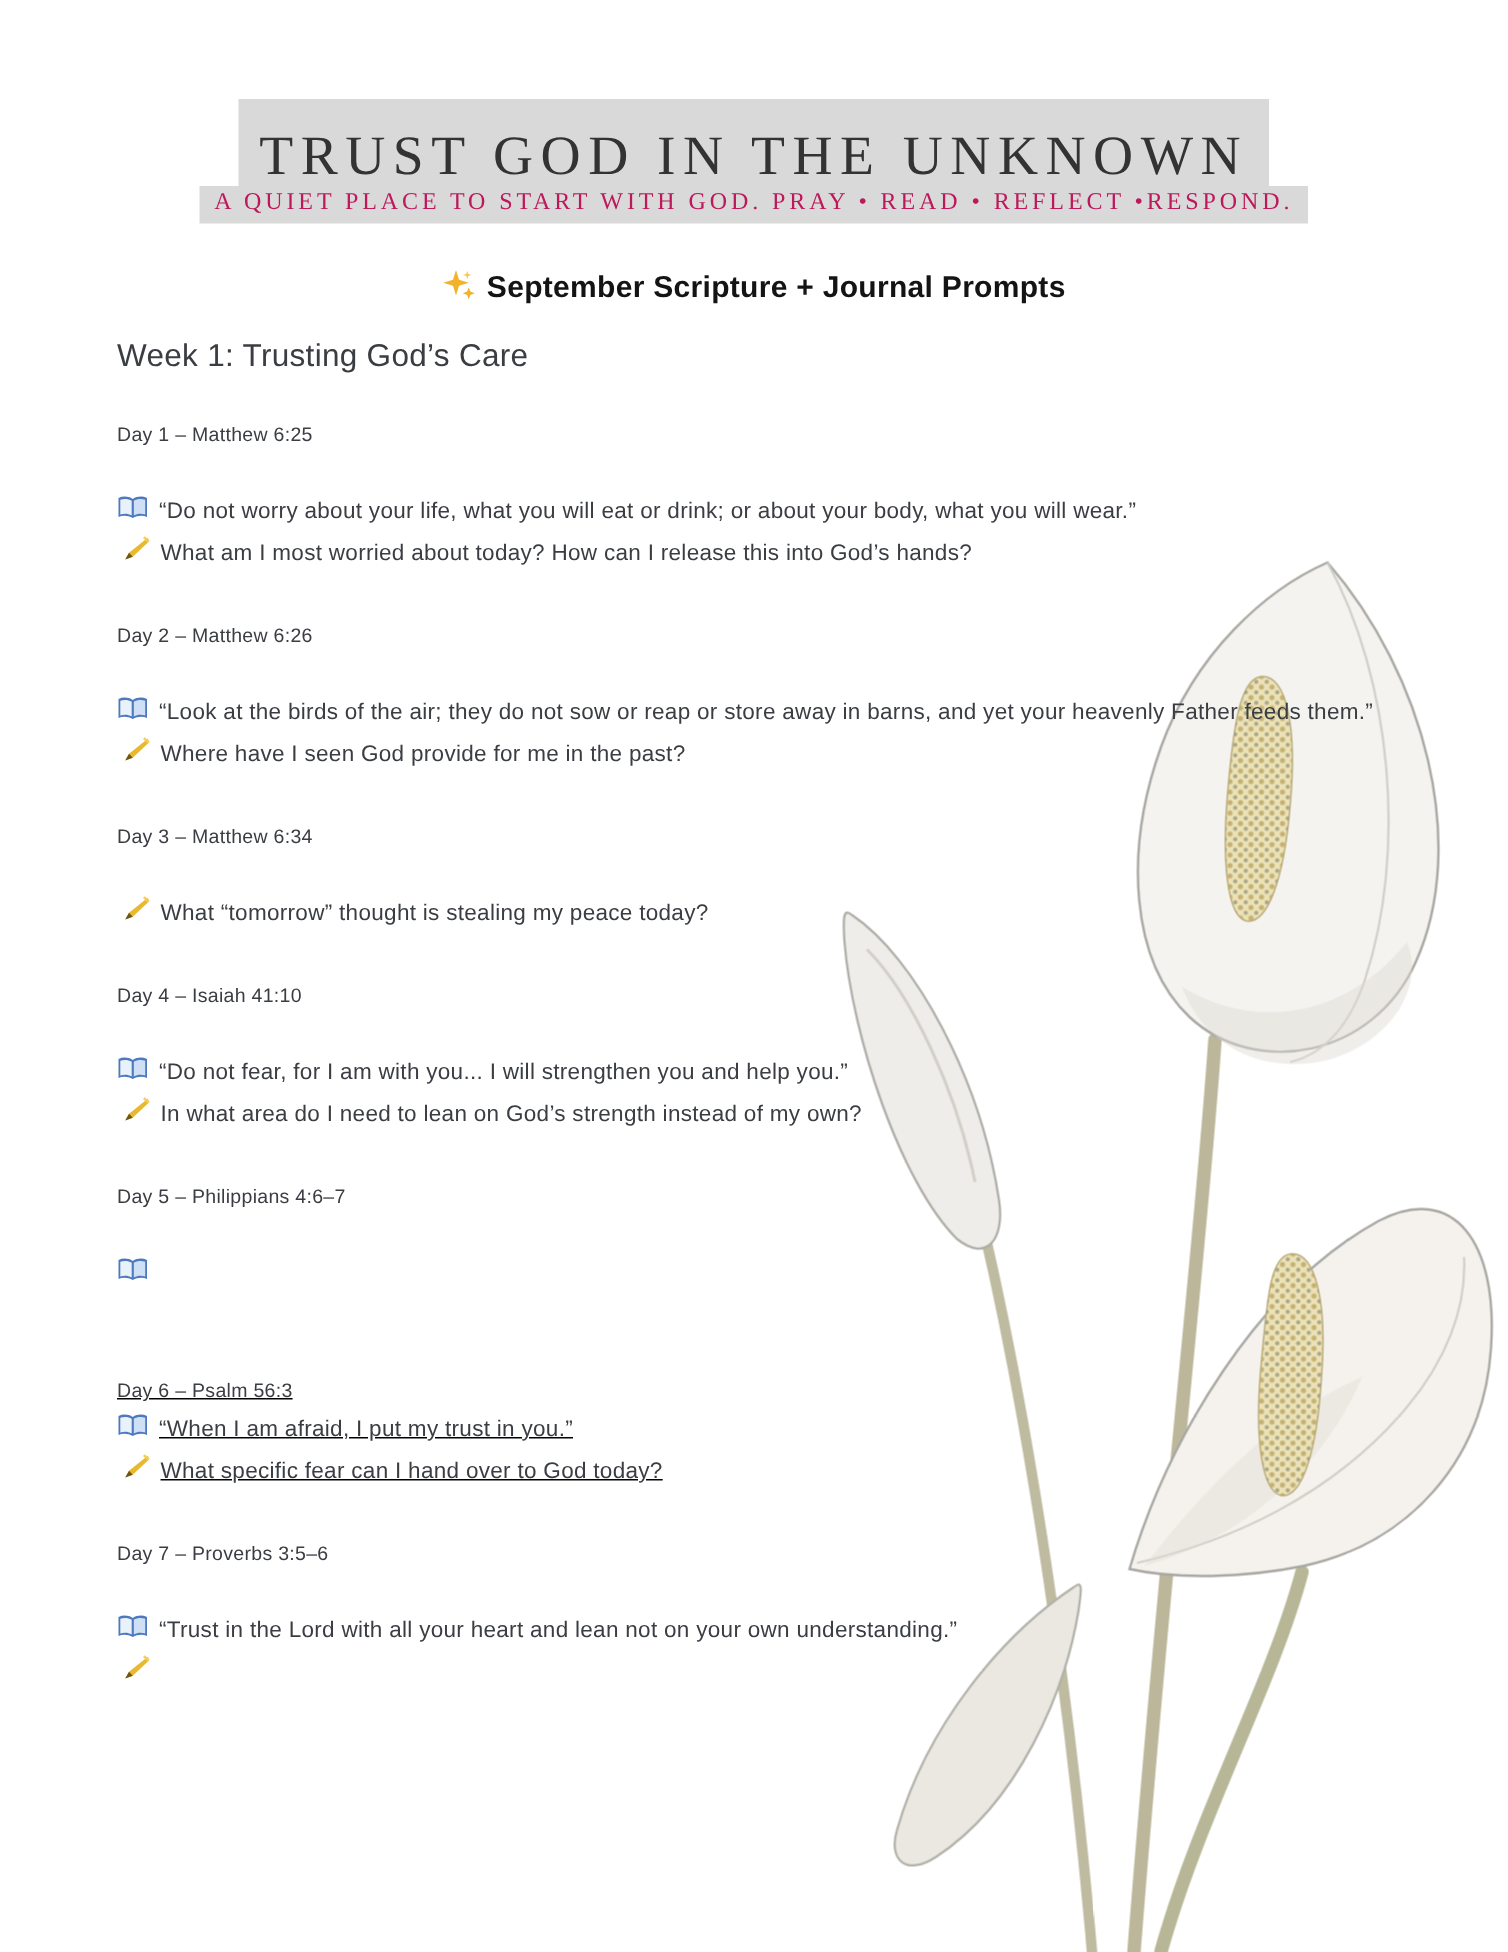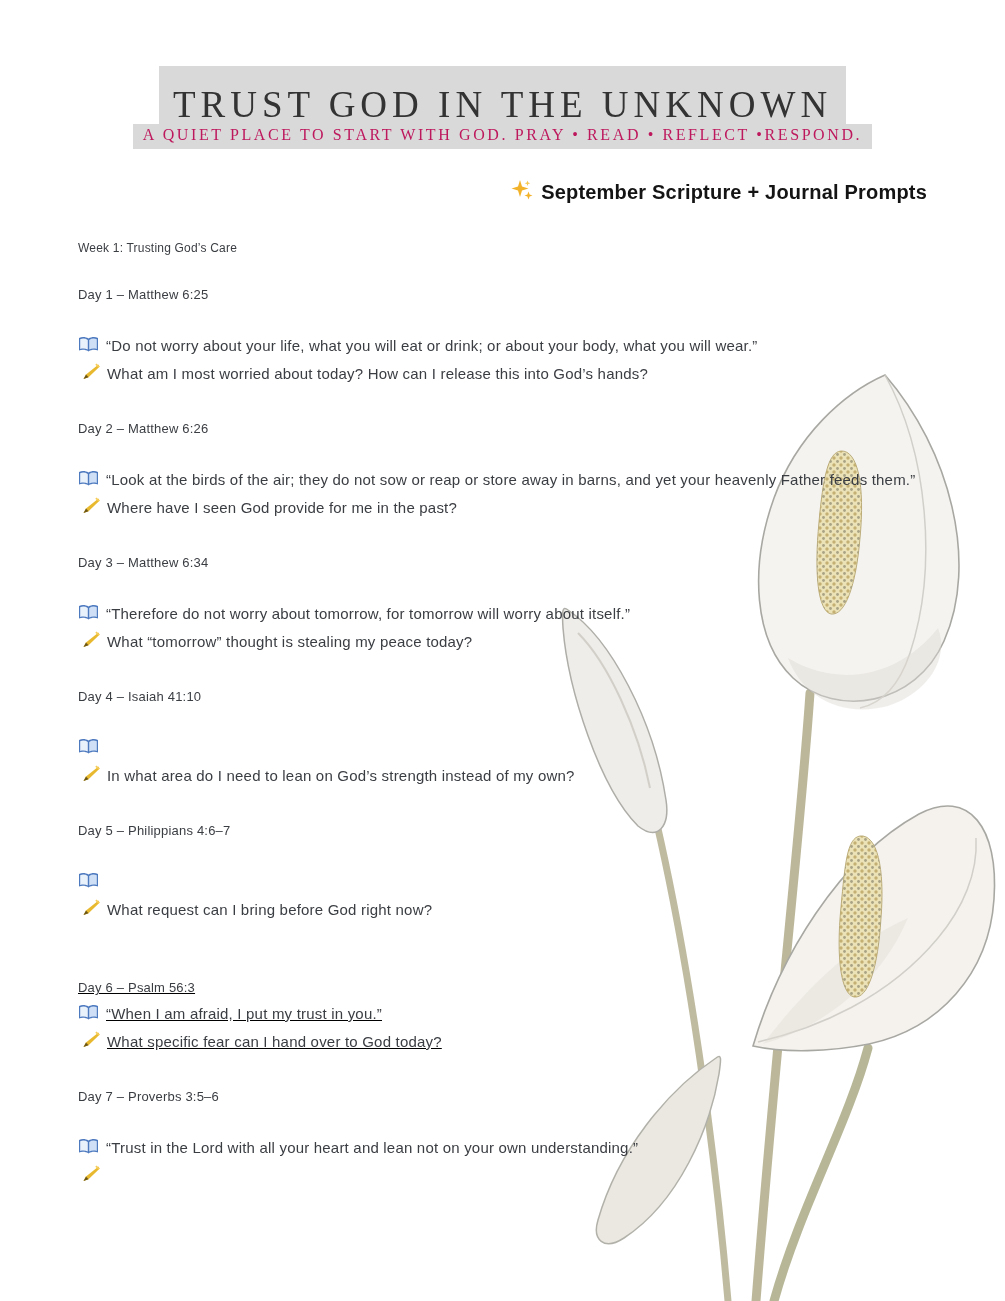--- a/index.html
+++ b/index.html
@@ -44,34 +44,34 @@
     font-family:"Liberation Serif", serif;
     font-size:16px;
     letter-spacing:2.6px;
     color:#be185d;
     padding:3px 10px 6px 10px;
   }
 
   .heading-row {
     margin-top:30px;
     display:flex;
-    justify-content:flex-end;
+    justify-content:center;
     align-items:center;
     gap:8px;
   }
   .heading-text {
     font-size:20px;
     font-weight:bold;
     color:#141414;
     letter-spacing:0.2px;
   }
 
   .week-title {
-    margin-top:36px;
-    font-size:12px;
+    margin-top:20px;
+    font-size:21px;
     font-weight:normal;
     color:#3a3d42;
     letter-spacing:0.2px;
   }
 
   .day { margin-top:27px; }
   .day-title {
     font-size:13px;
     font-weight:normal;
     color:#3a3d42;
@@ -183,62 +183,52 @@
                   <path d="M20.5 1.5 L8 11.5 L5.5 16 L10.5 14.2 L21.5 3.8 Z" fill="#e8b92e"></path>
                   <path d="M5.5 16 L8 11.5 L10.5 14.2 Z" fill="#6b5618"></path>
                   <path d="M18.5 0.5 L21.8 3.5 L20.6 4.7 L17.3 1.7 Z" fill="#f6cd58"></path>
                 </svg></span><span class="line-text">Where have I seen God provide for me in the past?</span></p>
     </div>
   </section>
 
   <section class="day">
     <h3 class="day-title">Day 3 – Matthew 6:34</h3>
     <div class="day-lines">
-      <p class="line scripture-line"><span class="icon"><svg width="21" height="17" viewBox="0 0 21 17" xmlns="http://www.w3.org/2000/svg">
-                  <path d="M1 2 C4 0.6 7.6 0.8 10.5 2.6 C13.4 0.8 17 0.6 20 2 L20 14.6 C17 13.4 13.6 13.6 10.5 15.4 C7.4 13.6 4 13.4 1 14.6 Z" fill="#4d79bf"></path>
-                  <path d="M2.2 3.2 C4.8 2.2 7.6 2.5 9.8 3.9 L9.8 13.6 C7.5 12.4 4.8 12.2 2.2 13 Z" fill="#e9f1fb"></path>
-                  <path d="M18.8 3.2 C16.2 2.2 13.4 2.5 11.2 3.9 L11.2 13.6 C13.5 12.4 16.2 12.2 18.8 13 Z" fill="#cfe0f6"></path>
-                </svg></span><span class="line-text">“Therefore do not worry about tomorrow, for tomorrow will worry about itself.”</span></p>
       <p class="line prompt-line"><span class="icon"><svg width="22" height="18" viewBox="0 0 22 18" xmlns="http://www.w3.org/2000/svg">
                   <path d="M20.5 1.5 L8 11.5 L5.5 16 L10.5 14.2 L21.5 3.8 Z" fill="#e8b92e"></path>
                   <path d="M5.5 16 L8 11.5 L10.5 14.2 Z" fill="#6b5618"></path>
                   <path d="M18.5 0.5 L21.8 3.5 L20.6 4.7 L17.3 1.7 Z" fill="#f6cd58"></path>
                 </svg></span><span class="line-text">What “tomorrow” thought is stealing my peace today?</span></p>
     </div>
   </section>
 
   <section class="day">
     <h3 class="day-title">Day 4 – Isaiah 41:10</h3>
     <div class="day-lines">
       <p class="line scripture-line"><span class="icon"><svg width="21" height="17" viewBox="0 0 21 17" xmlns="http://www.w3.org/2000/svg">
                   <path d="M1 2 C4 0.6 7.6 0.8 10.5 2.6 C13.4 0.8 17 0.6 20 2 L20 14.6 C17 13.4 13.6 13.6 10.5 15.4 C7.4 13.6 4 13.4 1 14.6 Z" fill="#4d79bf"></path>
                   <path d="M2.2 3.2 C4.8 2.2 7.6 2.5 9.8 3.9 L9.8 13.6 C7.5 12.4 4.8 12.2 2.2 13 Z" fill="#e9f1fb"></path>
                   <path d="M18.8 3.2 C16.2 2.2 13.4 2.5 11.2 3.9 L11.2 13.6 C13.5 12.4 16.2 12.2 18.8 13 Z" fill="#cfe0f6"></path>
+                </svg></span><span class="line-text">“Do not fear, for I am with you... I will strengthen you and help you.”</span></p>
+      <p class="line prompt-line"><span class="icon"><svg width="22" height="18" viewBox="0 0 22 18" xmlns="http://www.w3.org/2000/svg">
+                  <path d="M20.5 1.5 L8 11.5 L5.5 16 L10.5 14.2 L21.5 3.8 Z" fill="#e8b92e"></path>
+                  <path d="M5.5 16 L8 11.5 L10.5 14.2 Z" fill="#6b5618"></path>
+                  <path d="M18.5 0.5 L21.8 3.5 L20.6 4.7 L17.3 1.7 Z" fill="#f6cd58"></path>
+                </svg></span><span class="line-text">In what area do I need to lean on God’s strength instead of my own?</span></p>
+    </div>
+  </section>
+
+  <section class="day">
+    <h3 class="day-title">Day 5 – Philippians 4:6–7</h3>
+    <div class="day-lines">
+      <p class="line scripture-line"><span class="icon"><svg width="21" height="17" viewBox="0 0 21 17" xmlns="http://www.w3.org/2000/svg">
+                  <path d="M1 2 C4 0.6 7.6 0.8 10.5 2.6 C13.4 0.8 17 0.6 20 2 L20 14.6 C17 13.4 13.6 13.6 10.5 15.4 C7.4 13.6 4 13.4 1 14.6 Z" fill="#4d79bf"></path>
+                  <path d="M2.2 3.2 C4.8 2.2 7.6 2.5 9.8 3.9 L9.8 13.6 C7.5 12.4 4.8 12.2 2.2 13 Z" fill="#e9f1fb"></path>
+                  <path d="M18.8 3.2 C16.2 2.2 13.4 2.5 11.2 3.9 L11.2 13.6 C13.5 12.4 16.2 12.2 18.8 13 Z" fill="#cfe0f6"></path>
                 </svg></span></p>
-      <p class="line prompt-line"><span class="icon"><svg width="22" height="18" viewBox="0 0 22 18" xmlns="http://www.w3.org/2000/svg">
-                  <path d="M20.5 1.5 L8 11.5 L5.5 16 L10.5 14.2 L21.5 3.8 Z" fill="#e8b92e"></path>
-                  <path d="M5.5 16 L8 11.5 L10.5 14.2 Z" fill="#6b5618"></path>
-                  <path d="M18.5 0.5 L21.8 3.5 L20.6 4.7 L17.3 1.7 Z" fill="#f6cd58"></path>
-                </svg></span><span class="line-text">In what area do I need to lean on God’s strength instead of my own?</span></p>
-    </div>
-  </section>
-
-  <section class="day">
-    <h3 class="day-title">Day 5 – Philippians 4:6–7</h3>
-    <div class="day-lines">
-      <p class="line scripture-line"><span class="icon"><svg width="21" height="17" viewBox="0 0 21 17" xmlns="http://www.w3.org/2000/svg">
-                  <path d="M1 2 C4 0.6 7.6 0.8 10.5 2.6 C13.4 0.8 17 0.6 20 2 L20 14.6 C17 13.4 13.6 13.6 10.5 15.4 C7.4 13.6 4 13.4 1 14.6 Z" fill="#4d79bf"></path>
-                  <path d="M2.2 3.2 C4.8 2.2 7.6 2.5 9.8 3.9 L9.8 13.6 C7.5 12.4 4.8 12.2 2.2 13 Z" fill="#e9f1fb"></path>
-                  <path d="M18.8 3.2 C16.2 2.2 13.4 2.5 11.2 3.9 L11.2 13.6 C13.5 12.4 16.2 12.2 18.8 13 Z" fill="#cfe0f6"></path>
-                </svg></span></p>
-      <p class="line prompt-line"><span class="icon"><svg width="22" height="18" viewBox="0 0 22 18" xmlns="http://www.w3.org/2000/svg">
-                  <path d="M20.5 1.5 L8 11.5 L5.5 16 L10.5 14.2 L21.5 3.8 Z" fill="#e8b92e"></path>
-                  <path d="M5.5 16 L8 11.5 L10.5 14.2 Z" fill="#6b5618"></path>
-                  <path d="M18.5 0.5 L21.8 3.5 L20.6 4.7 L17.3 1.7 Z" fill="#f6cd58"></path>
-                </svg></span><span class="line-text">What request can I bring before God right now?</span></p>
     </div>
   </section>
 
   <section class="day">
     <h3 class="day-title">Day 6 – Psalm 56:3</h3>
     <div class="day-lines">
       <p class="line scripture-line"><span class="icon"><svg width="21" height="17" viewBox="0 0 21 17" xmlns="http://www.w3.org/2000/svg">
                   <path d="M1 2 C4 0.6 7.6 0.8 10.5 2.6 C13.4 0.8 17 0.6 20 2 L20 14.6 C17 13.4 13.6 13.6 10.5 15.4 C7.4 13.6 4 13.4 1 14.6 Z" fill="#4d79bf"></path>
                   <path d="M2.2 3.2 C4.8 2.2 7.6 2.5 9.8 3.9 L9.8 13.6 C7.5 12.4 4.8 12.2 2.2 13 Z" fill="#e9f1fb"></path>
                   <path d="M18.8 3.2 C16.2 2.2 13.4 2.5 11.2 3.9 L11.2 13.6 C13.5 12.4 16.2 12.2 18.8 13 Z" fill="#cfe0f6"></path>

